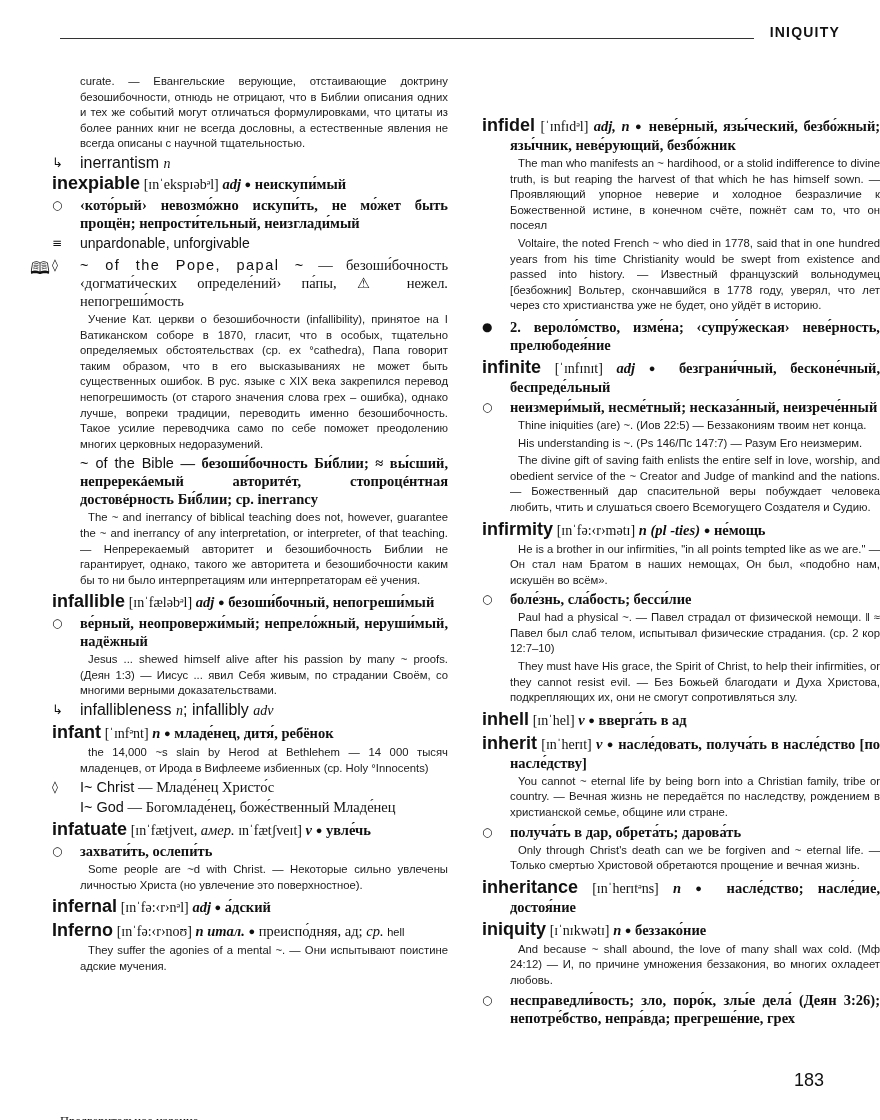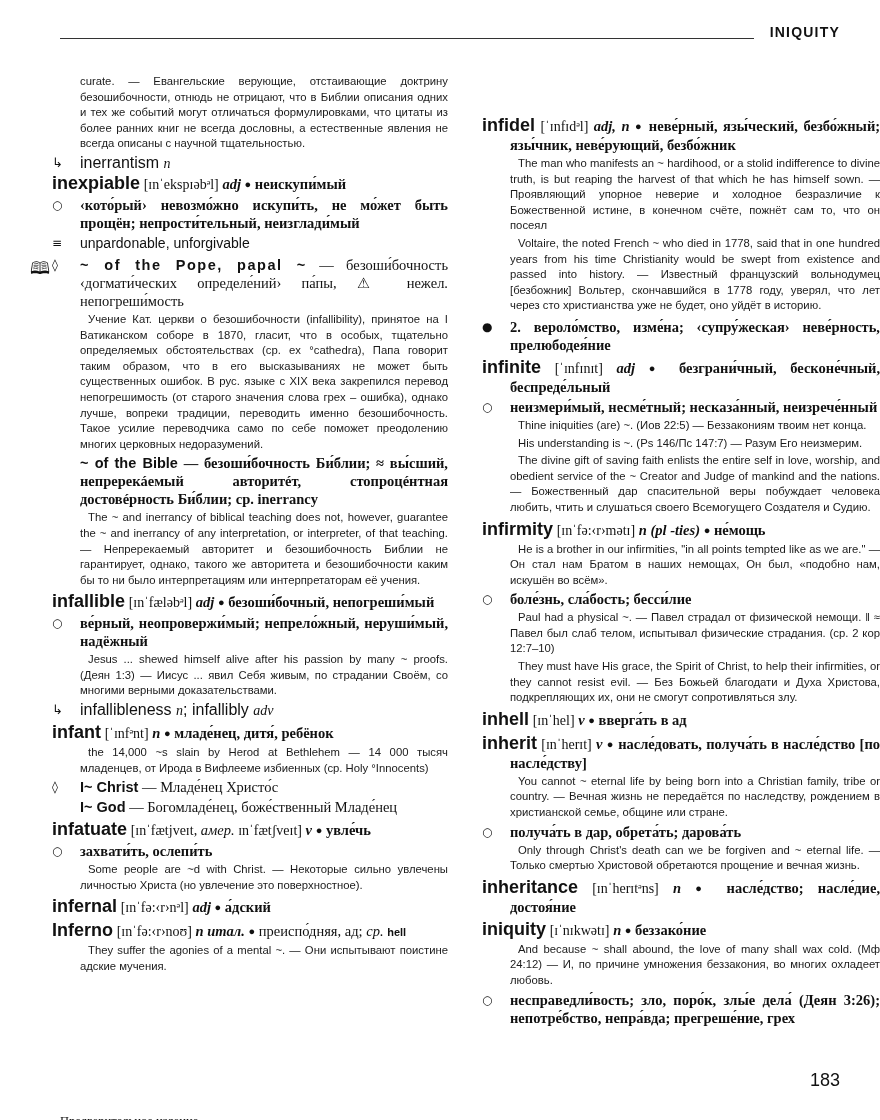--- a/index.html
+++ b/index.html
@@ -17,24 +17,24 @@
   .pos { font-style:italic; font-weight:bold; }
   .bullet { font-size:11px; vertical-align:1px; }
   .tr { font-weight:bold; }
   .sense { position:relative; padding-left:28px; font-size:14.5px; line-height:18px; margin-top:2px; text-align:justify; }
   .sense .mark { position:absolute; left:0; top:0; font-family:"DejaVu Sans", sans-serif; font-size:12px; }
   .ex { font-family:"Liberation Sans", sans-serif; font-size:11.3px; line-height:15.6px; padding-left:28px; text-indent:8px; text-align:justify; margin:2px 0; color:#1a1a1a; }
   .ex.noind { text-indent:0; }
   .deriv { font-family:"Liberation Sans", sans-serif; font-size:16px; padding-left:28px; position:relative; margin:2px 0; }
   .deriv .mark { position:absolute; left:0; top:1px; font-size:13px; font-family:"DejaVu Sans", sans-serif; }
   .deriv i { font-family:"Liberation Serif", serif; font-size:14px; }
-  .idiom { font-family:"Liberation Sans", sans-serif; font-weight:bold; }
+  .idiom { font-family:"Liberation Sans", sans-serif; font-weight:normal; }
   .book { position:absolute; left:-22px; font-family:"DejaVu Sans", sans-serif; font-size:17px; }
   .footer-left { position:absolute; left:60px; top:1078px; font-size:12.5px;margin-top:36px; }
-  .footer-right { position:absolute; right:40px; top:1070px; font-family:"Liberation Sans", sans-serif; font-size:18px; }
+  .footer-right { position:absolute; right:56px; top:1070px; font-family:"Liberation Sans", sans-serif; font-size:18px; }
   .sans { font-family:"Liberation Sans", sans-serif; }
 </style>
 </head>
 <body>
 
 <div class="header">
   <div class="rule"></div>
   <div class="title">INIQUITY</div>
 </div>
 

